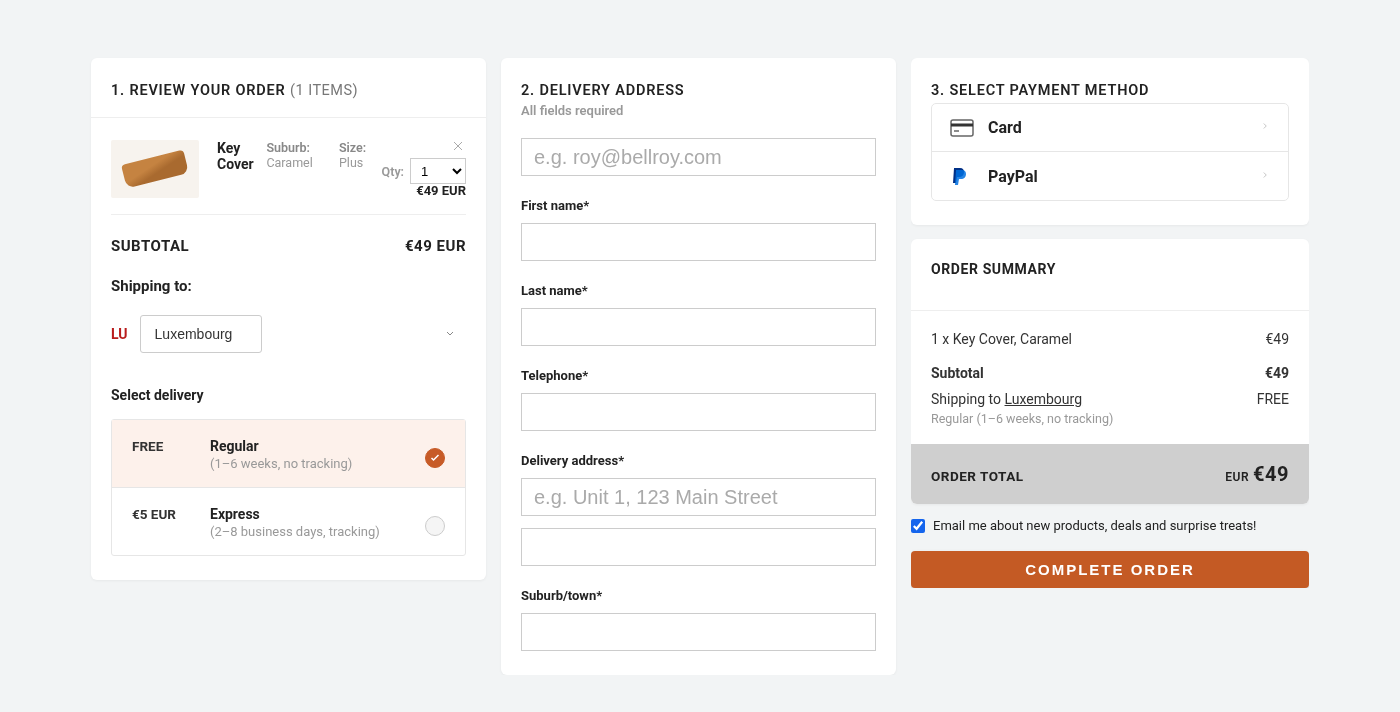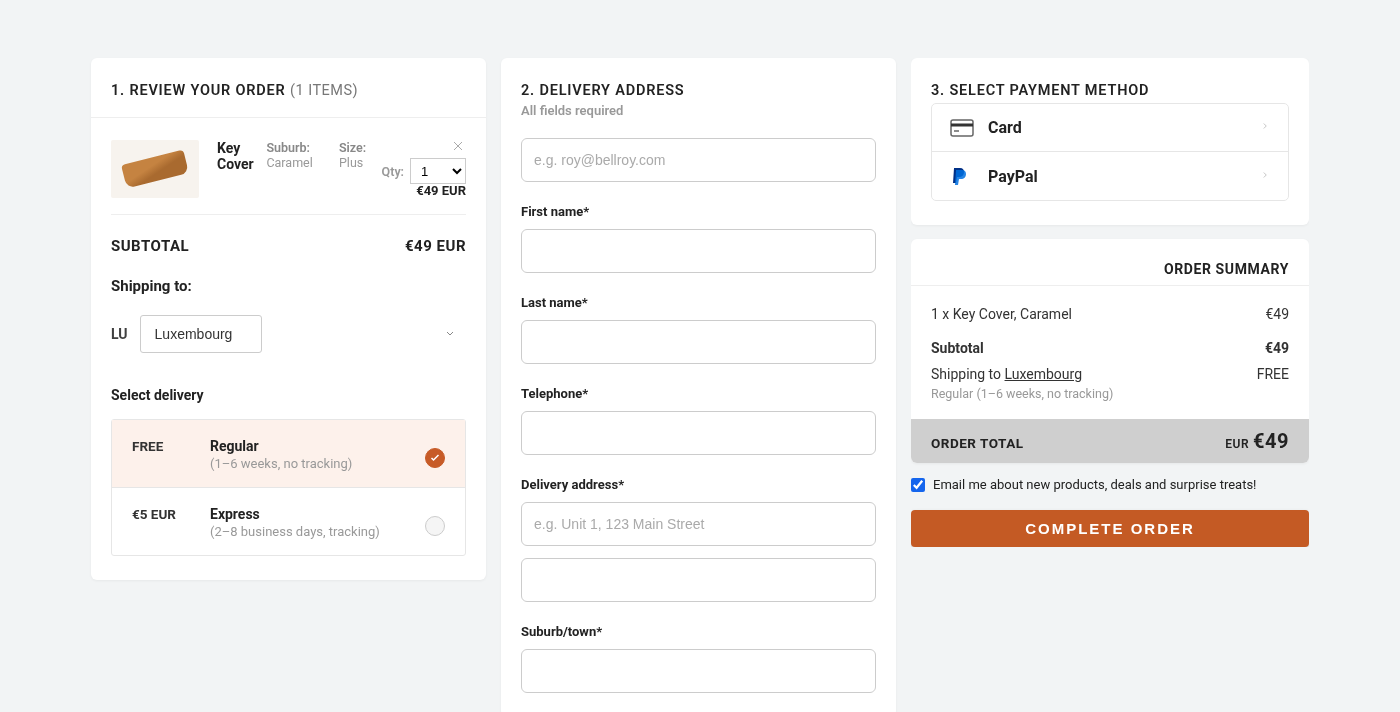--- a/index.html
+++ b/index.html
@@ -92,21 +92,21 @@
       display: flex; justify-content: space-between;
       padding: 22px 0;
       font-weight: 700; font-size: 15px; letter-spacing: 0.5px; color: #222;
     }
 
     .ship-label {
       font-size: 15px; font-weight: 700; color: #222;
       margin-bottom: 20px;
     }
     .shipto-row { display: flex; align-items: center; gap: 12px; margin-bottom: 34px; }
-    .shipto-code { font-size: 14px; font-weight: 700; color: #404040; }
+    .shipto-code { font-size: 14px; font-weight: 700; color: #b91c1c; }
     .shipto-select {
       flex: 1;
       height: 38px;
       border: 1px solid #ccc;
       border-radius: 3px;
       padding: 0 28px 0 14px;
       font-size: 14px;
       color: #333;
       background: #fff;
       appearance: none;
@@ -142,25 +142,25 @@
     .deliv-opt.selected .deliv-radio {
       background: #c75b27; border-color: #c75b27;
     }
     .deliv-opt.selected .deliv-radio svg { stroke: #fff; }
 
     
     .col2 .pane-inner { padding: 0 20px 24px; }
     .hint { font-size: 13px; color: #999; font-weight: 600; margin-bottom: 20px; }
     .field-label { font-size: 13px; font-weight: 700; color: #222; margin-bottom: 10px; display: block; }
     .field-input {
-      width: 100%; height: 44px;
+      width: 100%; height: 38px;
       border: 1px solid #ccc;
-      border-radius: 6px;
+      border-radius: 0;
       padding: 0 12px;
-      font-size: 14px;
+      font-size: 20px;
       margin-bottom: 22px;
       color: #333;
     }
     .field-input::placeholder { color: #aaa; }
     .field-input.mb-sm { margin-bottom: 12px; }
 
     
     .payment-card {
       background: #fff;
       border-radius: 6px;
@@ -183,41 +183,40 @@
 
     .summary-card {
       background: #fff;
       border-radius: 6px;
       box-shadow: 0 1px 3px rgba(0,0,0,0.05);
       margin-top: 14px;
       overflow: hidden;
     }
     .summary-title {
       font-size: 14px; font-weight: 700; letter-spacing: 0.6px;
-      padding: 22px 20px 8px;
+      padding: 22px 20px 33px;
       border-bottom: 1px solid #eee;
       color: #222;
-      text-align: right;
     }
     .summary-body { padding: 20px 20px 0; }
     .sumrow {
       display: flex; justify-content: space-between;
       font-size: 14px; color: #333;
       margin-bottom: 18px;
     }
     .sumrow .left { flex: 1; }
     .sumrow.bold { font-weight: 700; margin-bottom: 10px; }
     .sumrow.ship { margin-bottom: 4px; }
     .sumsub { font-size: 12.5px; color: #999; margin-bottom: 18px; }
     .sumrow a { color: #333; text-decoration: underline; }
 
     .totalbar {
       background: #cfcfcf;
       display: flex; justify-content: space-between; align-items: baseline;
-      padding: 10px 20px;
+      padding: 18px 20px;
       font-weight: 700; letter-spacing: 0.5px;
       color: #222;
     }
     .totalbar .tlabel { font-size: 13.5px; }
     .totalbar .tprice { font-size: 20px; }
     .totalbar .tcur { font-size: 12px; margin-right: 4px; font-weight: 600; }
 
     .optin-row {
       padding: 14px 0 18px;
       display: flex; align-items: flex-start; gap: 8px;

